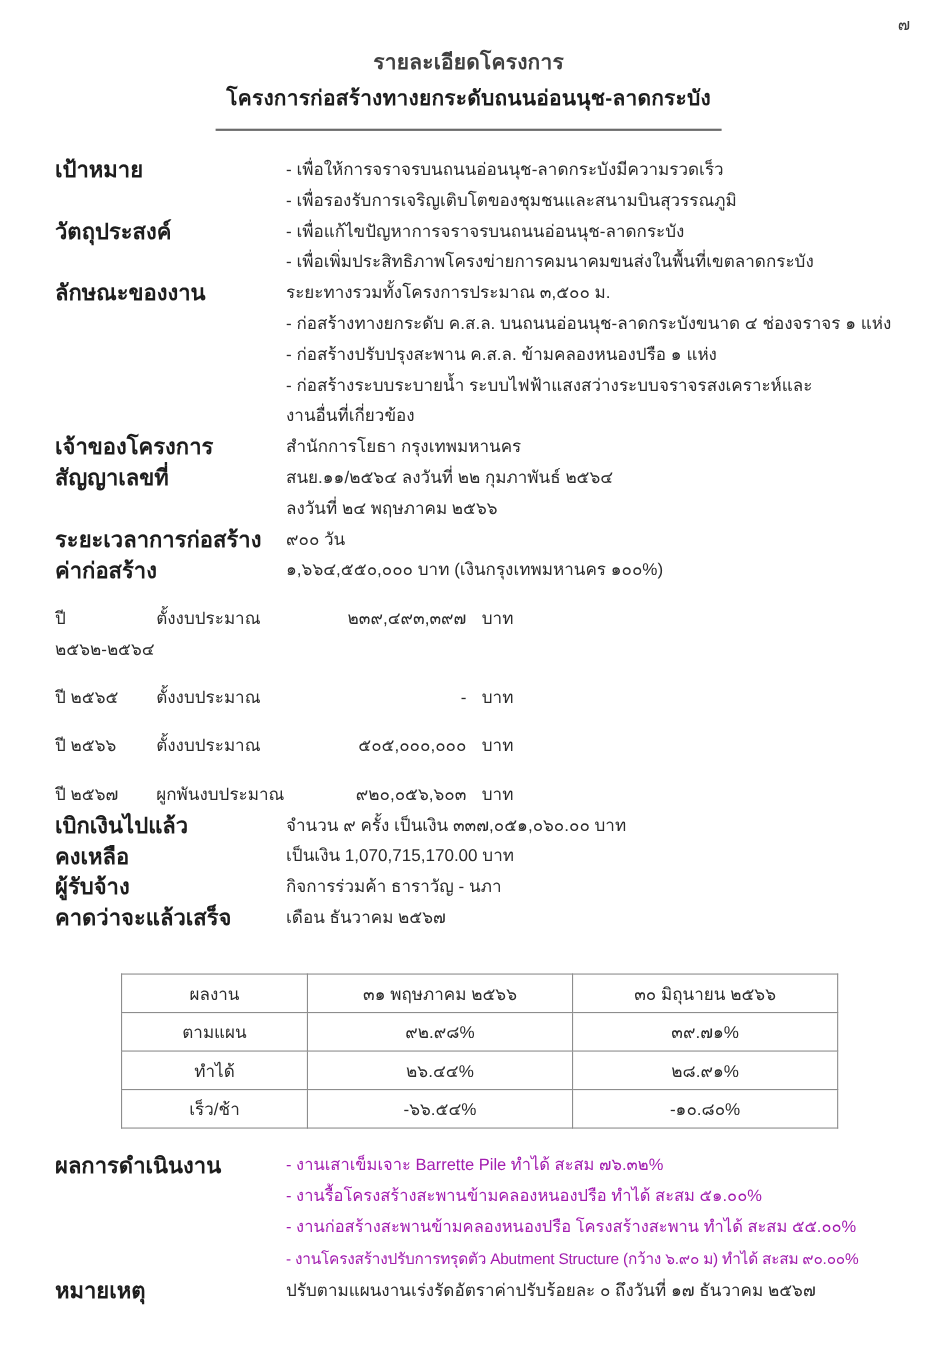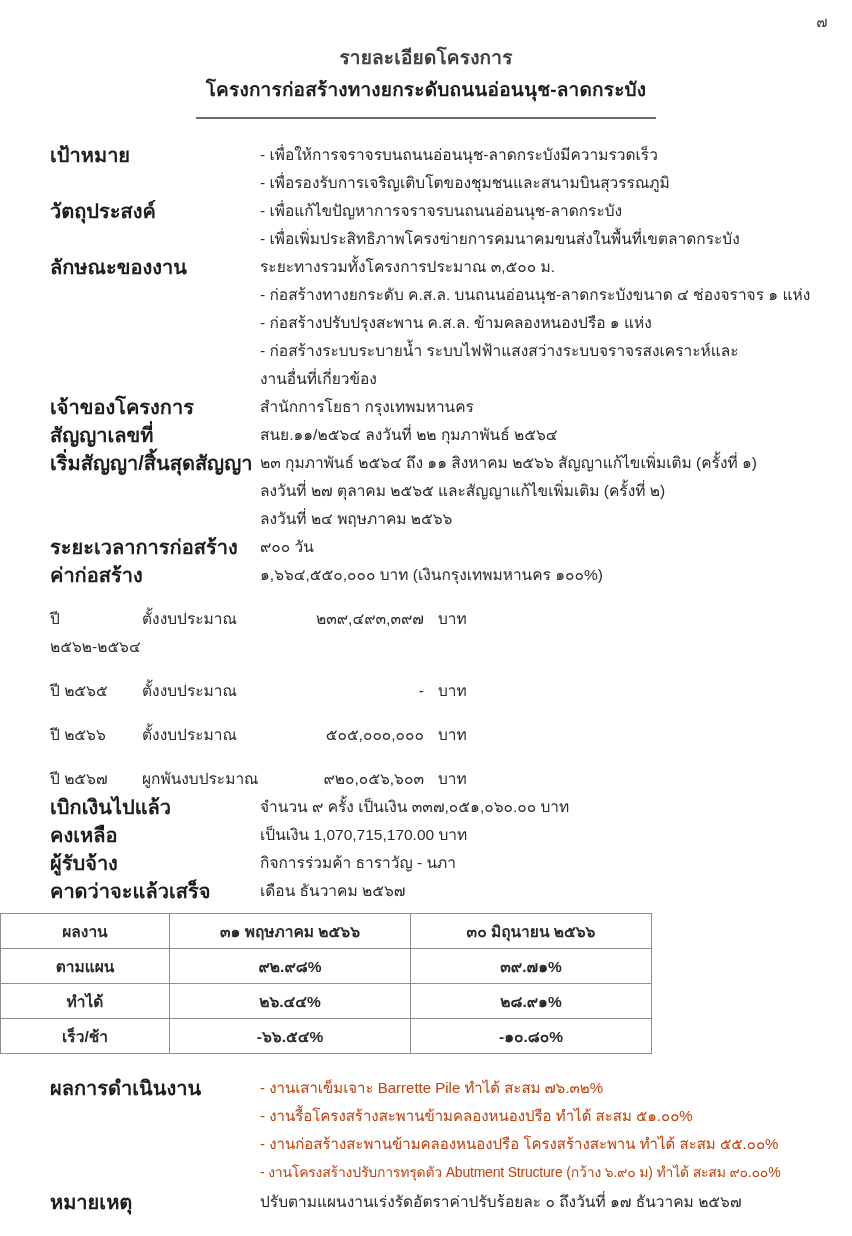--- a/index.html
+++ b/index.html
@@ -102,23 +102,23 @@
     line-height: 28px;
     margin-top: 16px;
   }
   .b-year   { width: 92px;  flex: 0 0 92px; }
   .b-kind   { width: 132px; flex: 0 0 132px; }
   .b-amount { width: 150px; flex: 0 0 150px; text-align: right; }
   .b-unit   { width: 46px;  flex: 0 0 46px; padding-left: 14px; }
 
   
   .table-wrap {
-    margin-top: 8px;
+    margin-top: 36px;
+    padding-left: 110px;
     padding-right: 30px;
-    font-weight: bold;
   }
   table.progress {
     border-collapse: collapse;
     width: 624px;
     table-layout: fixed;
   }
   table.progress td {
     border: 1px solid #8d8d8d;
     height: 30px;
     text-align: center;
@@ -131,21 +131,21 @@
   table.progress td.c2 { width: 232px; }
 
   
   .results-area {
     margin-top: 20px;
     padding-left: 50px;
     padding-right: 24px;
   }
   .result-line {
     font-size: 15px;
-    color: #c2410c;
+    color: #a21caf;
     line-height: 28px;
   }
   .result-line.condensed {
     font-size: 14px;
     letter-spacing: -0.2px;
   }
   .note-row {
     display: flex;
     align-items: flex-end;
     margin-top: 2px;
@@ -209,28 +209,20 @@
       <div class="label">เจ้าของโครงการ</div>
       <div class="value">สำนักการโยธา กรุงเทพมหานคร</div>
     </div>
 
 
     <div class="row">
       <div class="label">สัญญาเลขที่</div>
       <div class="value">สนย.๑๑/๒๕๖๔ ลงวันที่ ๒๒ กุมภาพันธ์ ๒๕๖๔</div>
     </div>
 
-    <div class="row">
-      <div class="label">เริ่มสัญญา/สิ้นสุดสัญญา</div>
-      <div class="value">๒๓ กุมภาพันธ์ ๒๕๖๔ ถึง ๑๑ สิงหาคม ๒๕๖๖ สัญญาแก้ไขเพิ่มเติม (ครั้งที่ ๑)</div>
-    </div>
-    <div class="row">
-      <div class="spacer-label"></div>
-      <div class="value cont">ลงวันที่ ๒๗ ตุลาคม ๒๕๖๕ และสัญญาแก้ไขเพิ่มเติม (ครั้งที่ ๒)</div>
-    </div>
     <div class="row">
       <div class="spacer-label"></div>
       <div class="value cont">ลงวันที่ ๒๔ พฤษภาคม ๒๕๖๖</div>
     </div>
 
     <div class="row">
       <div class="label">ระยะเวลาการก่อสร้าง</div>
       <div class="value">๙๐๐ วัน</div>
     </div>
 

